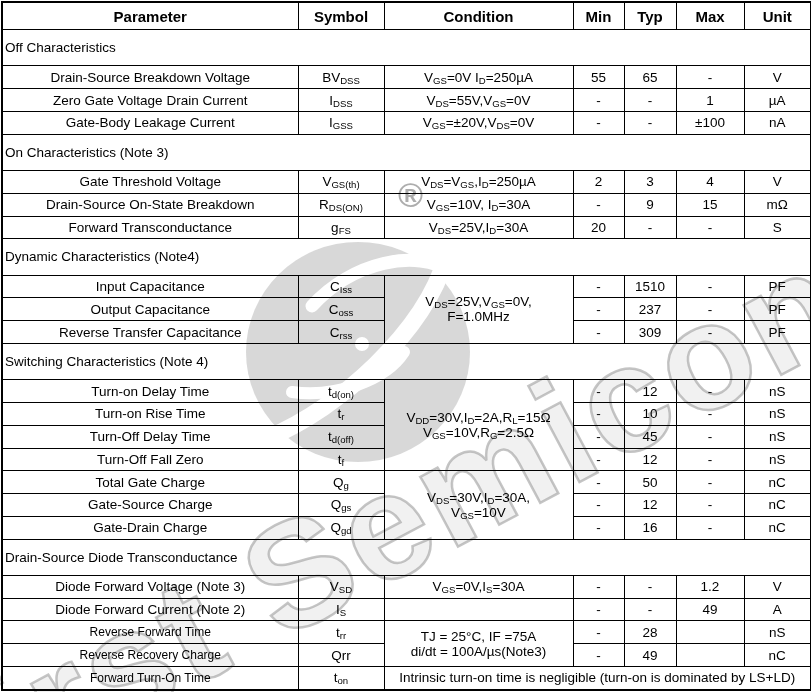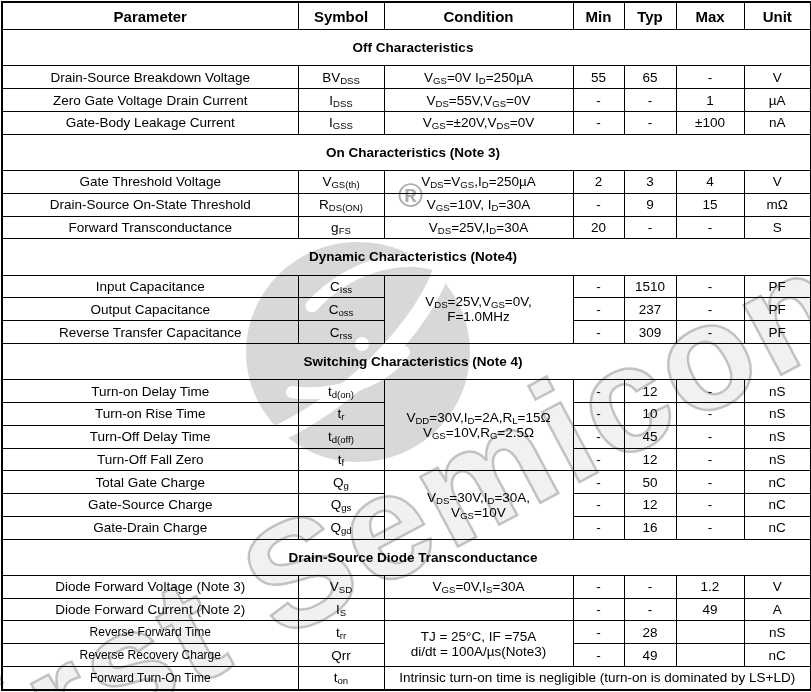--- a/index.html
+++ b/index.html
@@ -30,21 +30,21 @@
   table.dtable td,table.dtable th{
     border:1.5px solid #000;
     padding:0 4px;vertical-align:middle;text-align:center;
     font-size:13.5px;overflow:hidden;background:transparent;
   }
   table.dtable{border:2px solid #000;}
   tr.h-row th{font-size:15px;font-weight:bold;height:26px;margin-top:24px;}
   tr.d-row{height:15px;margin-top:35px;}
   tr.s-row{height:25.6px;}
   tr.s-row td{
-    text-align:center;font-weight:bold;padding-left:17px;font-size:13.5px;
+    text-align:left;font-weight:normal;padding-left:2px;font-size:13.5px;
   }
   td.c-param{text-align:left;padding-left:7px;}
   td.c-param.small{font-size:12px;}
   td.c-cond.spanmsg{font-size:13.5px;text-align:center;}
   sub{font-size:71%;line-height:0;vertical-align:-0.18em;}
 </style>
 </head>
 <body>
 
 <div class="wm-layer">
@@ -117,21 +117,21 @@
       <tr class="d-row">
         <td class="c-param">Gate Threshold Voltage</td>
         <td class="c-symbol">V<sub>GS(th)</sub></td>
         <td class="c-cond">V<sub>DS</sub>=V<sub>GS</sub>,I<sub>D</sub>=250µA</td>
         <td class="c-min">2</td>
         <td class="c-typ">3</td>
         <td class="c-max">4</td>
         <td class="c-unit">V</td>
       </tr>
       <tr class="d-row">
-        <td class="c-param">Drain-Source On-State Threshold</td>
+        <td class="c-param">Drain-Source On-State Breakdown</td>
         <td class="c-symbol">R<sub>DS(ON)</sub></td>
         <td class="c-cond">V<sub>GS</sub>=10V, I<sub>D</sub>=30A</td>
         <td class="c-min">-</td>
         <td class="c-typ">9</td>
         <td class="c-max">15</td>
         <td class="c-unit">mΩ</td>
       </tr>
       <tr class="d-row">
         <td class="c-param">Forward Transconductance</td>
         <td class="c-symbol">g<sub>FS</sub></td>

